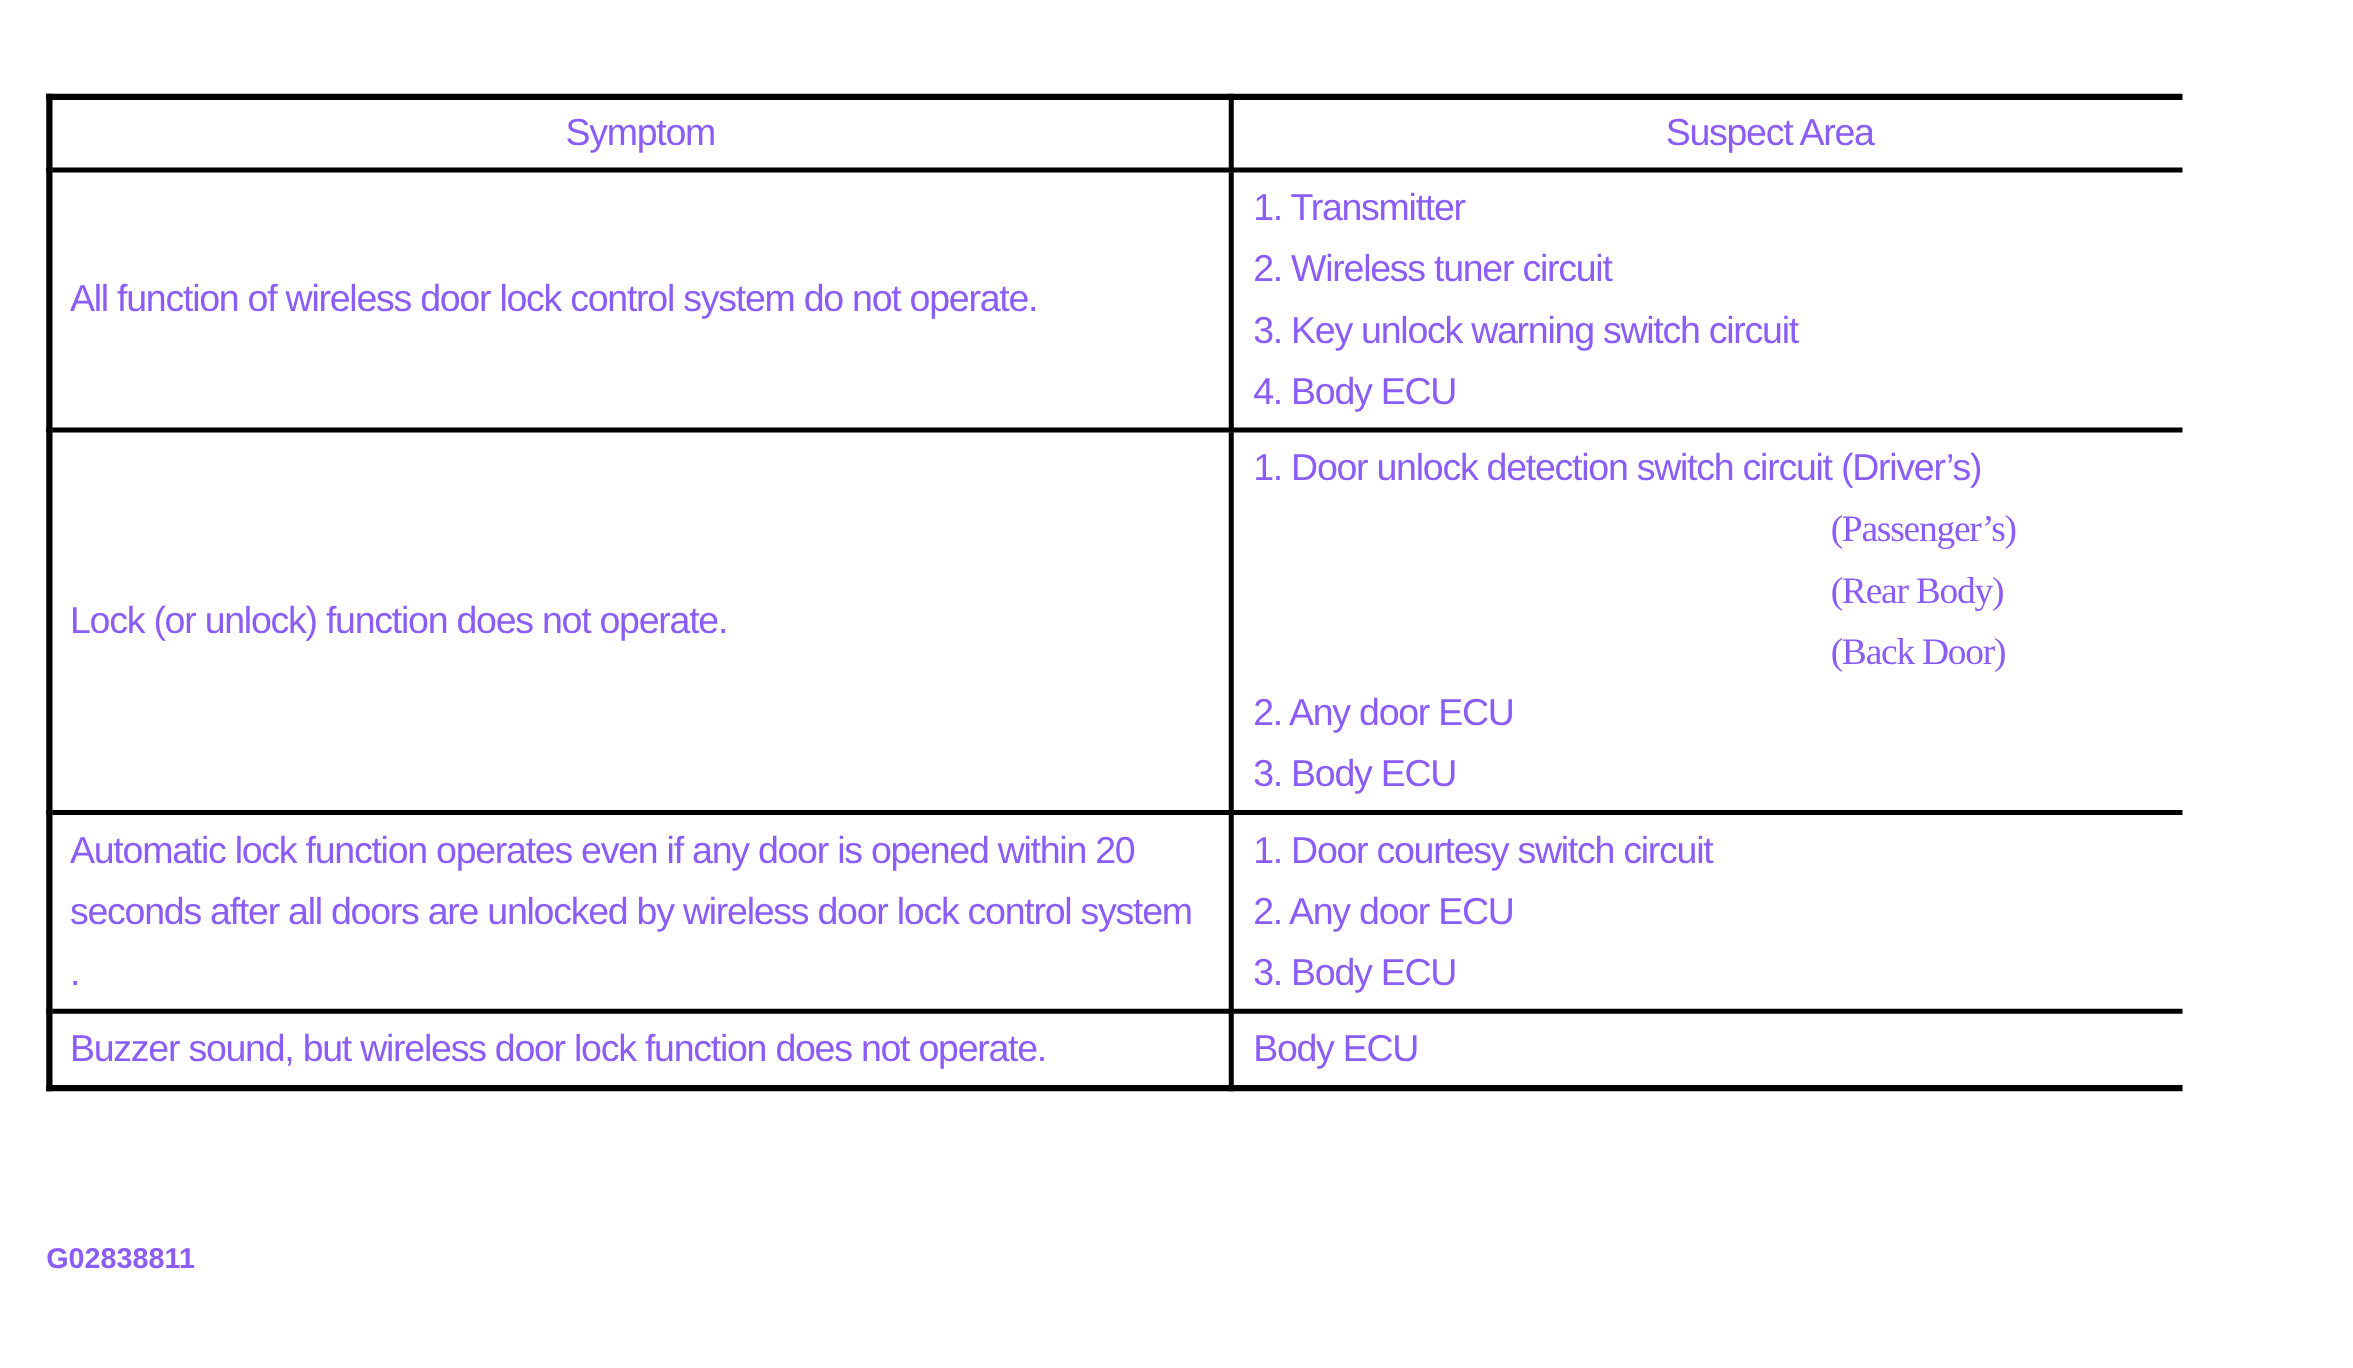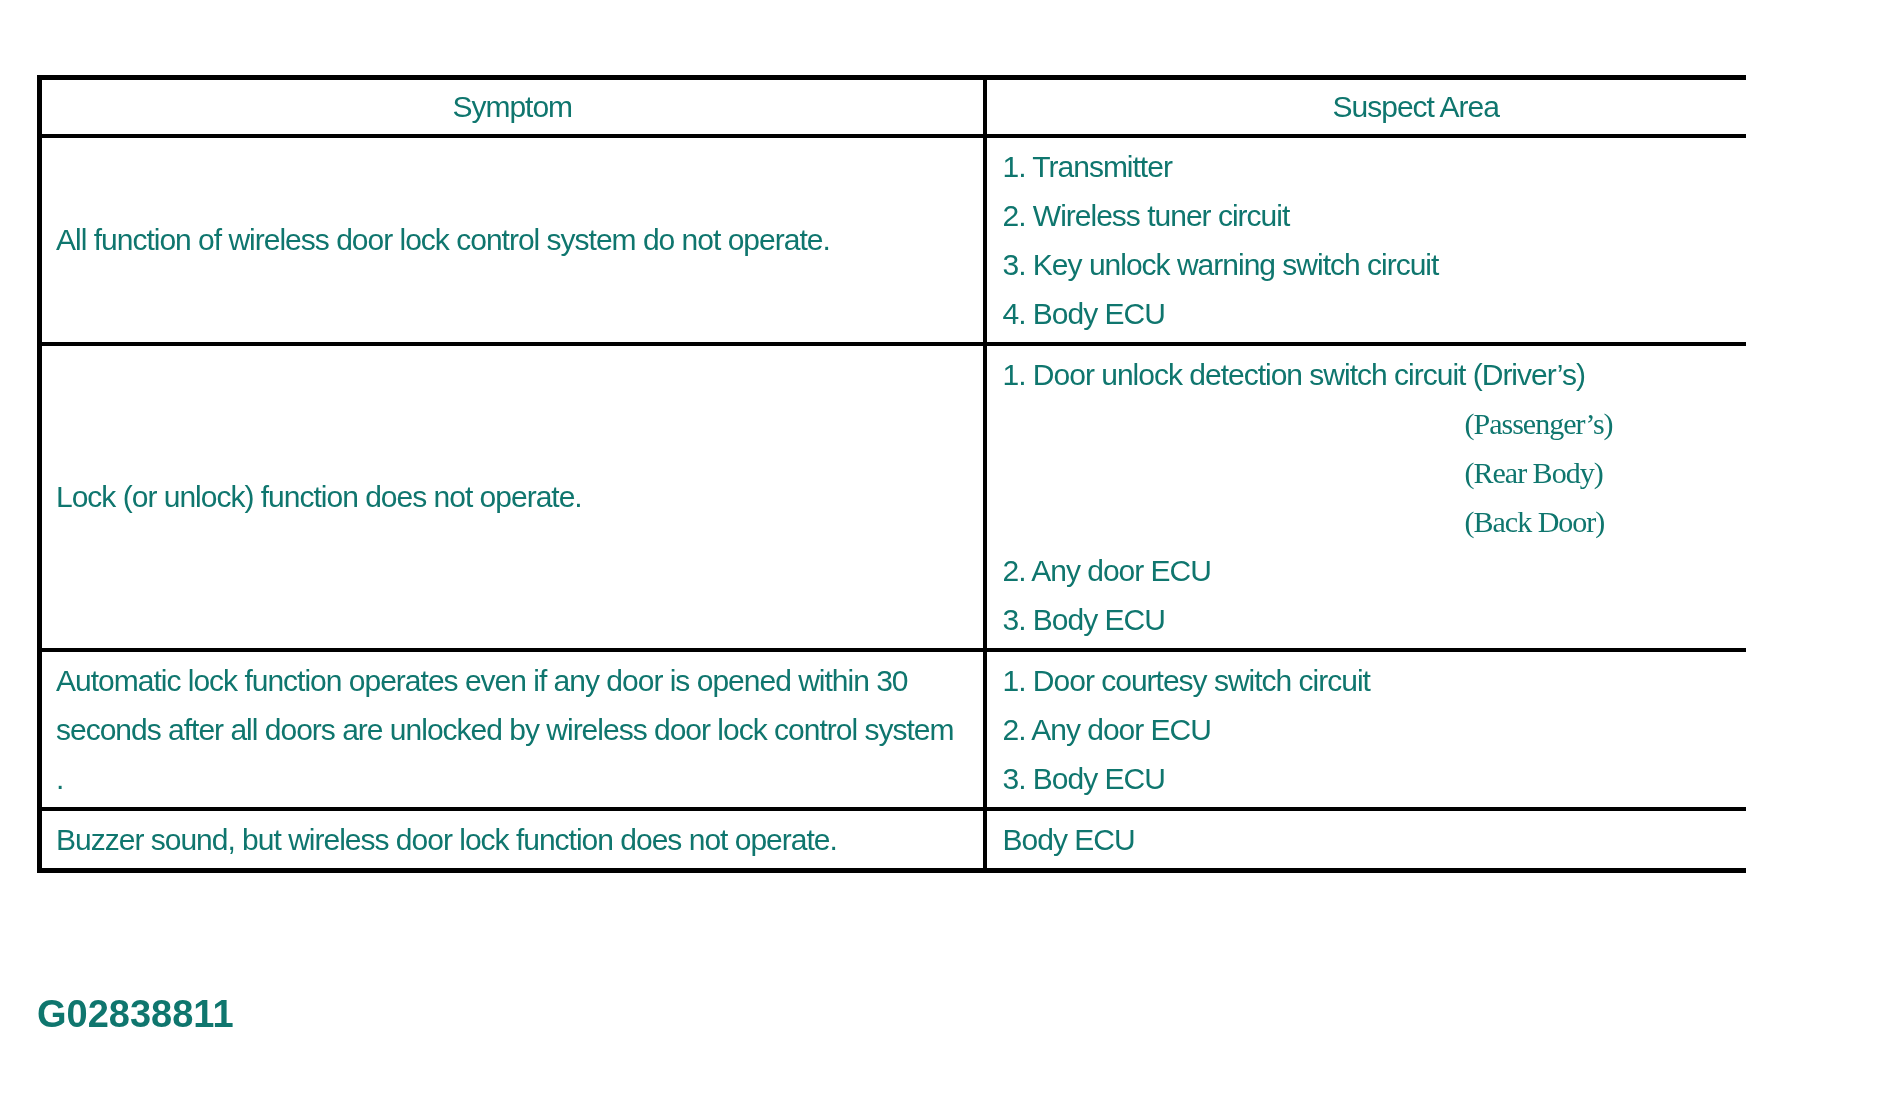--- a/index.html
+++ b/index.html
@@ -6,21 +6,21 @@
     margin: 0;
     padding: 0;
     background: #ffffff;
   }
   .page {
     position: relative;
     width: 1746px;
     height: 1094px;
     background: #ffffff;
     font-family: "Liberation Sans", sans-serif;
-    color: #0f766e;
+    color: #8b5cf6;
     overflow: hidden;
   }
   table.diag-table {
     position: absolute;
     left: 37px;
     top: 75px;
     width: 1808px;
     border-collapse: collapse;
     table-layout: fixed;
     border: 5px solid #000000;
@@ -54,21 +54,21 @@
   .suspect-line.indent { padding-left: 462px; font-family: Liberation Serif, serif; }
   tr.row-0 { height: 192px; }
   tr.row-1 { height: 306px; }
   tr.row-2 { height: 158px; }
   tr.row-3 { height: 104px; }
   tr.row-4 { height: 57px; }
   .figure-id {
     position: absolute;
     left: 37px;
     top: 993px;
-    font-size: 38px;
+    font-size: 23px;
     font-weight: bold;
     letter-spacing: 0;
   }
 </style>
 </head>
 <body>
 
 <div class="page">
 
   <table class="diag-table">
@@ -97,21 +97,21 @@
         <td class="suspect-cell">
           <div class="suspect-line">1. Door unlock detection switch circuit (Driver’s)</div>
           <div class="suspect-line indent">(Passenger’s)</div>
           <div class="suspect-line indent">(Rear Body)</div>
           <div class="suspect-line indent">(Back Door)</div>
           <div class="suspect-line">2. Any door ECU</div>
           <div class="suspect-line">3. Body ECU</div>
         </td>
       </tr>
       <tr class="row-2">
-        <td class="symptom-cell">Automatic lock function operates even if any door is opened within 30 seconds after all doors are unlocked by wireless door lock control system .</td>
+        <td class="symptom-cell">Automatic lock function operates even if any door is opened within 20 seconds after all doors are unlocked by wireless door lock control system .</td>
         <td class="suspect-cell">
           <div class="suspect-line">1. Door courtesy switch circuit</div>
           <div class="suspect-line">2. Any door ECU</div>
           <div class="suspect-line">3. Body ECU</div>
         </td>
       </tr>
       <tr class="row-4">
         <td class="symptom-cell">Buzzer sound, but wireless door lock function does not operate.</td>
         <td class="suspect-cell">
           <div class="suspect-line">Body ECU</div>

